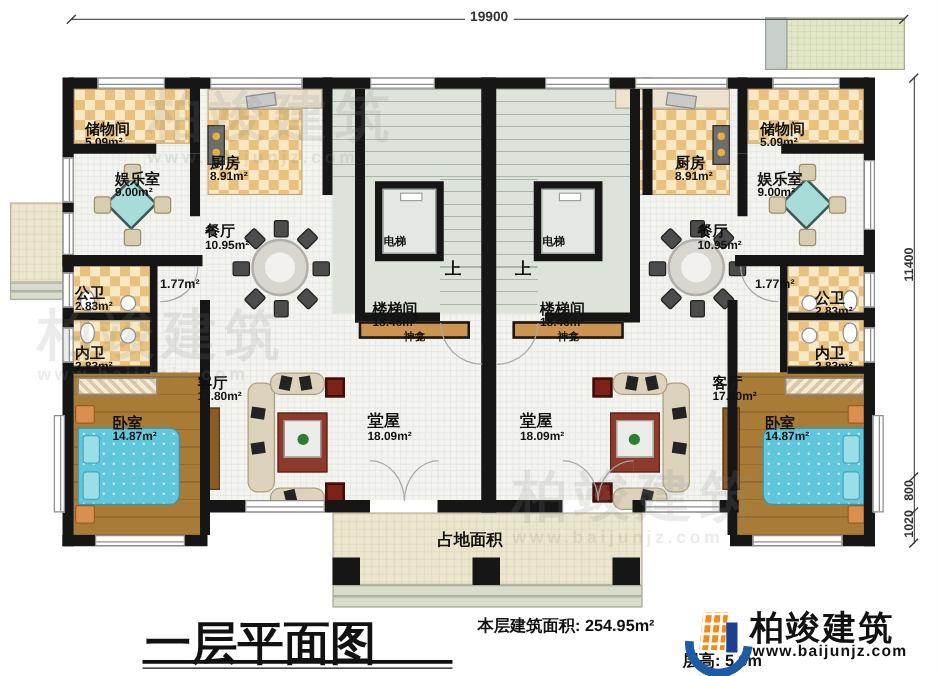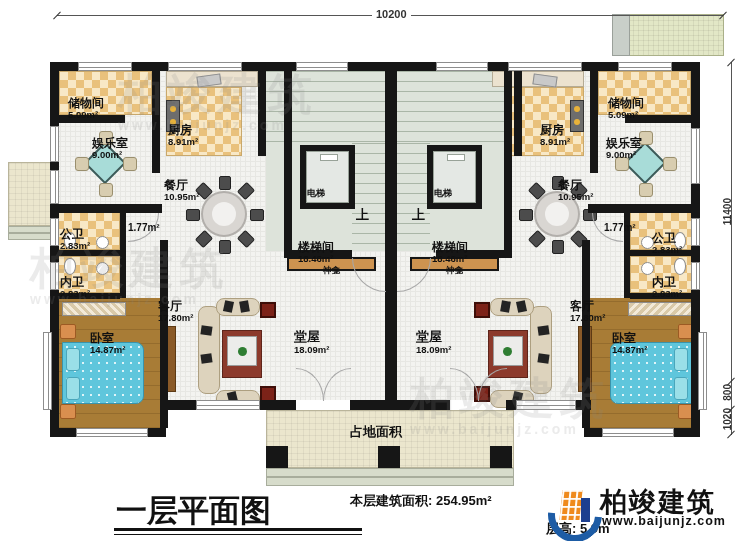--- a/index.html
+++ b/index.html
@@ -43,21 +43,21 @@
   .tchair{position:absolute;width:12px;height:12px;background:#d8cdb0;border:1px solid #9a8f6e;border-radius:3px;}
   .doorarc{position:absolute;z-index:36;}
   .dim{position:absolute;z-index:45;font-weight:bold;color:#333;}
   .dimline{position:absolute;background:#555;z-index:44;}
   .tick{position:absolute;width:10px;height:1px;background:#333;transform:rotate(-45deg);z-index:45;}
   .vtext{writing-mode:vertical-rl;transform:rotate(180deg);font-size:10px;}
   .wm{position:absolute;z-index:48;pointer-events:none;color:rgba(135,135,135,.17);font-weight:bold;line-height:1;}
   .wm .wm-big{font-size:44px;letter-spacing:6px;display:block;}
   .wm .wm-url{font-size:14px;letter-spacing:3px;display:block;margin-top:2px;}
   
-  .tb-title{position:absolute;left:116px;top:490px;font-size:31px;font-weight:bold;z-index:60;}
+  .tb-title{position:absolute;left:116px;top:490px;font-size:37px;font-weight:bold;z-index:60;}
   .tb-scale{position:absolute;left:292px;top:494px;font-size:27px;z-index:60;}
   .tb-line1{position:absolute;left:114px;top:528px;width:248px;height:3px;background:#111;z-index:60;}
   .tb-line2{position:absolute;left:114px;top:534px;width:248px;height:1px;background:#111;z-index:60;}
   .tb-stat{position:absolute;font-size:13px;font-weight:bold;z-index:60;white-space:nowrap;}
   .logo{position:absolute;z-index:61;}
   .logo-name{position:absolute;left:52px;top:-2px;font-size:27px;font-weight:900;letter-spacing:2px;white-space:nowrap;}
   .logo-url{position:absolute;left:54px;top:28px;font-size:12.5px;font-weight:bold;letter-spacing:1px;white-space:nowrap;}
   .swoosh{position:absolute;left:0;top:2px;width:40px;height:40px;border-radius:50%;border:7px solid transparent;
           border-left:7px solid #1d5ca5;border-bottom:7px solid #1d5ca5;transform:rotate(-40deg);}
   .bldg{position:absolute;left:13px;top:4px;width:20px;height:30px;background:#ef8a1c;transform:skewX(-6deg);
@@ -384,21 +384,21 @@
     <span class="rname">楼梯间</span>
       <span class="rarea">18.46m²</span>
   </div>
   <div class="small-label" style="left:356px;top:206px;font-size:13px;">上</div>
   <div class="small-label" style="left:412px;top:206px;font-size:13px;">上</div>
   <div class="small-label" style="left:350px;top:423px;font-size:13px;">占地面积</div>
 
   <div class="dimline" style="left:57px;top:15px;width:666px;height:1px;"></div>
   <div class="tick" style="left:52px;top:15px;"></div>
   <div class="tick" style="left:718px;top:15px;"></div>
-  <div class="dim" style="left:372px;top:8px;font-size:11px;background:#fff;padding:0 4px;">10200</div>
+  <div class="dim" style="left:372px;top:8px;font-size:11px;background:#fff;padding:0 4px;">19900</div>
   <div class="dimline" style="left:731px;top:62px;width:1px;height:373px;"></div>
   <div class="tick" style="left:726px;top:62px;"></div>
   <div class="tick" style="left:726px;top:381px;"></div>
   <div class="tick" style="left:726px;top:409px;"></div>
   <div class="tick" style="left:726px;top:434px;"></div>
   <div class="dim vtext" style="left:722px;top:198px;">11400</div>
   <div class="dim vtext" style="left:722px;top:384px;">800</div>
   <div class="dim vtext" style="left:722px;top:408px;">1020</div>
 
   <div class="wm" style="left:118px;top:72px;">
@@ -410,21 +410,21 @@
     <span class="wm-url">www.baijunjz.com</span>
   </div>
   <div class="wm" style="left:410px;top:376px;">
     <span class="wm-big">柏竣建筑</span>
     <span class="wm-url">www.baijunjz.com</span>
   </div>
 
   <div class="tb-title">一层平面图</div>
   <div class="tb-line1"></div>
   <div class="tb-line2"></div>
-  <div class="tb-stat" style="left:350px;top:492px;">
+  <div class="tb-stat" style="left:382px;top:492px;">
     <span>本层建筑面积:</span>
     <span>254.95m²</span>
   </div>
   <div class="tb-stat" style="left:546px;top:520px;">
     <span>层高:</span>
     <span>5.9m</span>
   </div>
   <div class="logo" style="left:548px;top:486px;width:200px;height:50px;">
     <div class="swoosh"></div>
     <div class="bldg"></div>

